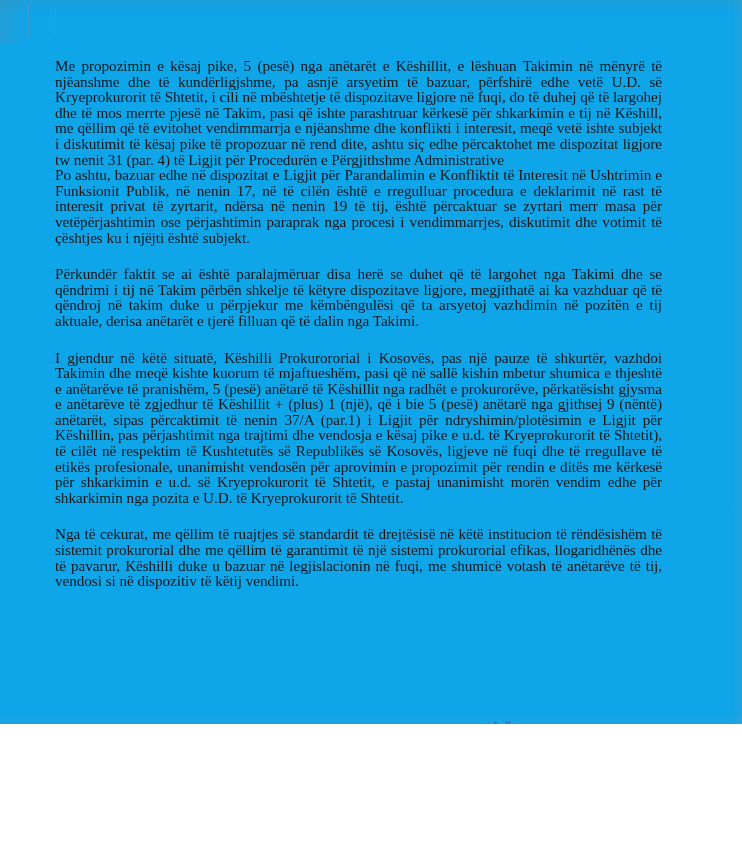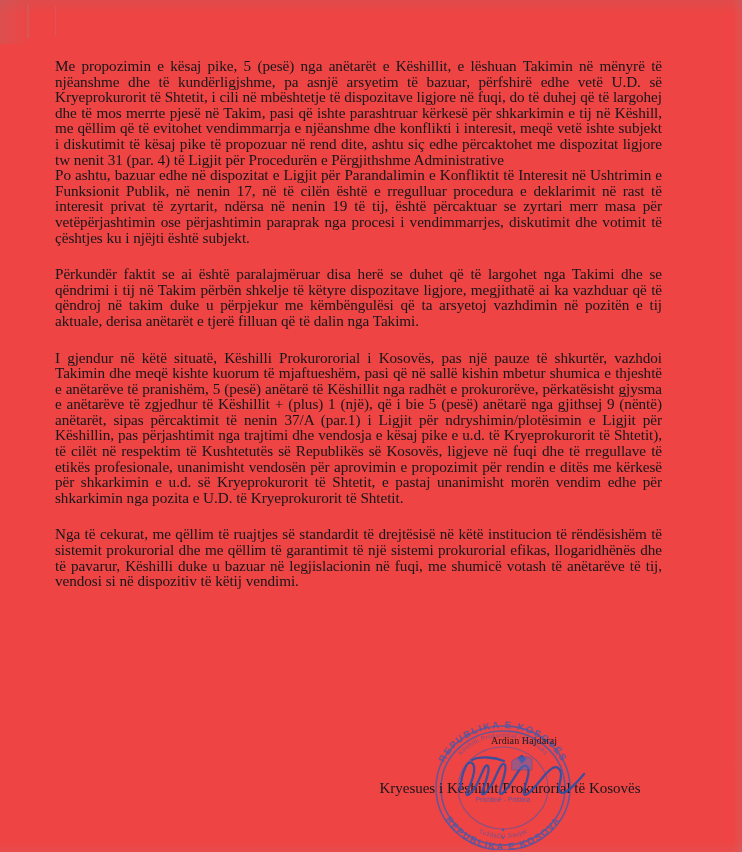--- a/index.html
+++ b/index.html
@@ -12,22 +12,22 @@
   body {
     width: 742px;
     height: 852px;
     overflow: hidden;
     font-family: "Liberation Serif", "DejaVu Serif", serif;
   }
 
   #page {
     position: relative;
     width: 742px;
-    height: 852px;
-    background: #ef4444;
+    height: 724px;
+    background: #0ea5e9;
     overflow: hidden;
   }
 
   
   .scan-edge-top {
     position: absolute;
     left: 0; top: 0;
     width: 742px; height: 14px;
     background: linear-gradient(to bottom, rgba(120,120,120,0.13), rgba(255,255,255,0));
     pointer-events: none;

